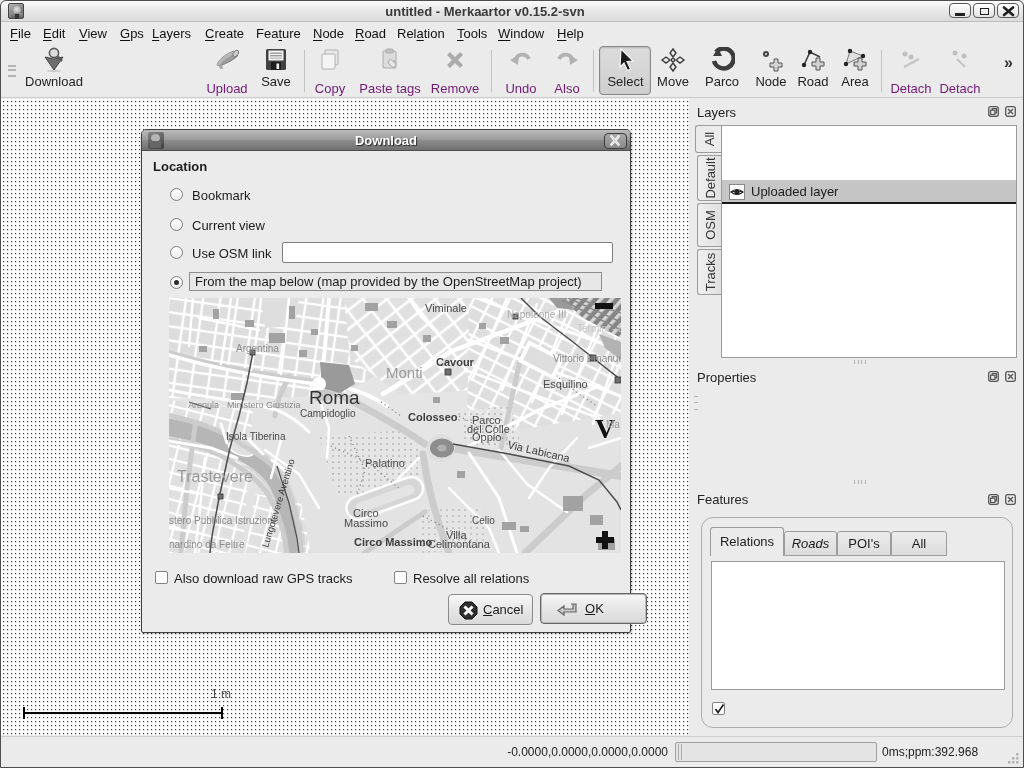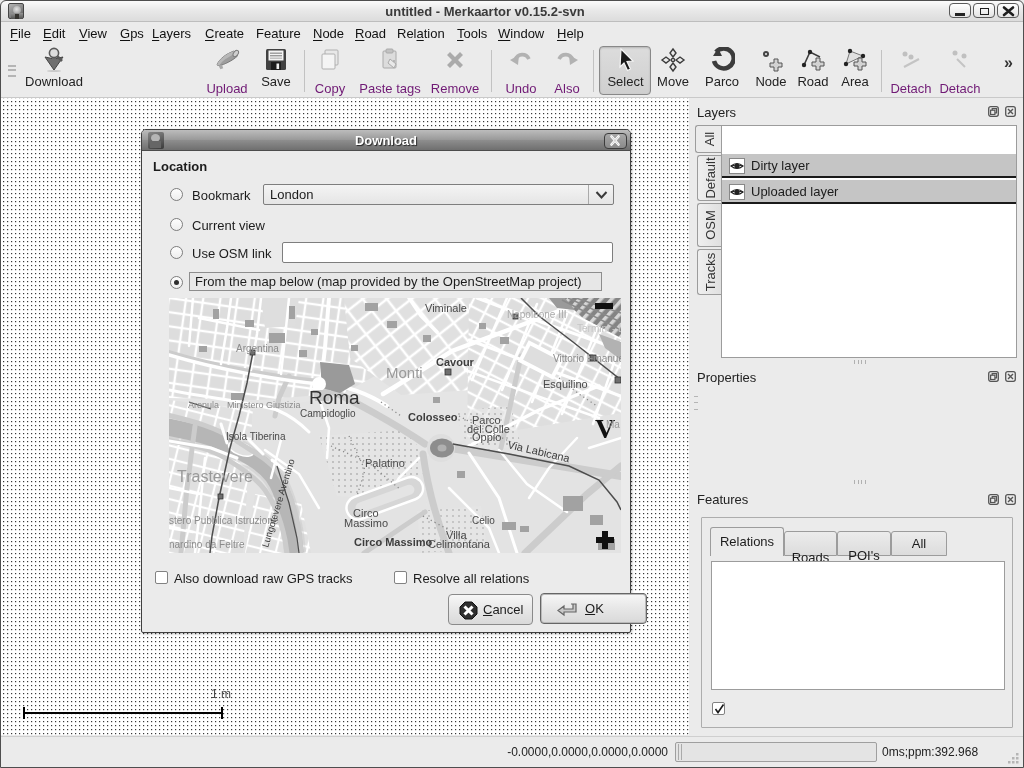--- a/index.html
+++ b/index.html
@@ -267,29 +267,20 @@
       <span>Default</span>
     </div>
   <div class="vtab" style="top:105px;height:44px;left:8px;width:24px;">
       <span>OSM</span>
     </div>
   <div class="vtab" style="top:151px;height:46px;left:8px;width:24px;">
       <span>Tracks</span>
     </div>
 
   <div class="abs" style="left:32px;top:27px;width:296px;height:233px;background:#fff;border:1px solid #9c9c9c;border-left:1px solid #9c9c9c;z-index:1;">
-    <div style="position:absolute;left:0;top:28px;width:294px;height:24px;background:#c5c5c5;border-bottom:2px solid #1a1a1a;">
-      <svg style="position:absolute;left:7px;top:4px;" width="16" height="16" viewBox="0 0 16 16">
-          <rect x="0.5" y="0.5" width="15" height="15" fill="#fff" stroke="#888"></rect>
-          <path d="M2 8 Q8 3 14 8 Q8 13 2 8 Z" fill="#fff" stroke="#222" stroke-width="1.2"></path>
-          <circle cx="8" cy="8" r="2.6" fill="#222"></circle>
-          <path d="M2 8 Q 8 5.5 14 8" fill="none" stroke="#222" stroke-width="1"></path>
-        </svg>
-      <div style="position:absolute;left:29px;top:4px;">Dirty layer</div>
-    </div>
     <div style="position:absolute;left:0;top:54px;width:294px;height:24px;background:#c5c5c5;border-bottom:2px solid #1a1a1a;">
       <svg style="position:absolute;left:7px;top:4px;" width="16" height="16" viewBox="0 0 16 16">
           <rect x="0.5" y="0.5" width="15" height="15" fill="#fff" stroke="#888"></rect>
           <path d="M2 8 Q8 3 14 8 Q8 13 2 8 Z" fill="#fff" stroke="#222" stroke-width="1.2"></path>
           <circle cx="8" cy="8" r="2.6" fill="#222"></circle>
           <path d="M2 8 Q 8 5.5 14 8" fill="none" stroke="#222" stroke-width="1"></path>
         </svg>
       <div style="position:absolute;left:29px;top:4px;">Uploaded layer</div>
     </div>
   </div>
@@ -320,24 +311,24 @@
   <svg class="dockbtn" style="left:299px;top:396px;" width="11" height="11" viewBox="0 0 11 11">
       <rect x="0.7" y="0.7" width="9.6" height="9.6" rx="2" fill="none" stroke="#555" stroke-width="1.3"></rect>
       <rect x="4.2" y="2.6" width="4.3" height="4.3" fill="none" stroke="#555" stroke-width="1.2"></rect>
       <rect x="2.6" y="4.2" width="4.3" height="4.3" fill="#ebebeb" stroke="#555" stroke-width="1.2"></rect>
     </svg>
   <svg class="dockbtn" style="left:316px;top:396px;" width="11" height="11" viewBox="0 0 11 11">
       <rect x="0.7" y="0.7" width="9.6" height="9.6" rx="2" fill="none" stroke="#555" stroke-width="1.3"></rect>
       <path d="M3 3 L8 8 M8 3 L3 8" stroke="#555" stroke-width="1.4"></path>
     </svg>
 
-  <div class="abs" style="left:12px;top:419px;width:312px;height:211px;border:1px solid #adadad;border-radius:1px;background:#ebebeb;">
+  <div class="abs" style="left:12px;top:419px;width:312px;height:211px;border:1px solid #adadad;border-radius:12px;background:#ebebeb;">
     <div style="position:absolute;left:8px;top:9px;width:74px;height:29px;background:#ebebeb;border:1px solid #9c9c9c;border-bottom:none;border-radius:3px 3px 0 0;text-align:center;padding-top:6px;z-index:2;">Relations</div>
-    <div style="position:absolute;left:82px;top:13px;width:53px;height:25px;background:linear-gradient(#ececec,#dcdcdc);border:1px solid #9c9c9c;border-radius:3px 3px 0 0;text-align:center;padding-top:18px;">Roads</div>
-    <div style="position:absolute;left:135px;top:13px;width:54px;height:25px;background:linear-gradient(#ececec,#dcdcdc);border:1px solid #9c9c9c;border-radius:3px 3px 0 0;text-align:center;padding-top:16px;">POI's</div>
+    <div style="position:absolute;left:82px;top:13px;width:53px;height:25px;background:linear-gradient(#ececec,#dcdcdc);border:1px solid #9c9c9c;border-radius:3px 3px 0 0;text-align:center;padding-top:4px;font-style:italic;">Roads</div>
+    <div style="position:absolute;left:135px;top:13px;width:54px;height:25px;background:linear-gradient(#ececec,#dcdcdc);border:1px solid #9c9c9c;border-radius:3px 3px 0 0;text-align:center;padding-top:4px;">POI's</div>
     <div style="position:absolute;left:189px;top:13px;width:56px;height:25px;background:linear-gradient(#ececec,#dcdcdc);border:1px solid #9c9c9c;border-radius:3px 3px 0 0;text-align:center;padding-top:4px;">All</div>
     <div style="position:absolute;left:9px;top:43px;width:294px;height:129px;background:#fff;border:1px solid #9c9c9c;"></div>
     <div class="checkbox" style="left:10px;top:184px;"><svg width="13" height="13" viewBox="0 0 13 13">
           <path d="M2.5 6 L5 9.5 L10.5 1.5" fill="none" stroke="#1a1a1a" stroke-width="1.6"></path>
         </svg></div>
   </div>
 </div>
 
 <div class="abs" id="statusbar">
   <div style="position:absolute;right:355px;top:8px;">-0.0000,0.0000,0.0000,0.0000</div>
@@ -367,27 +358,20 @@
     <div style="position:absolute;right:3px;top:3px;width:23px;height:16px;border:1.5px solid #3c3c3c;border-radius:4px;background:linear-gradient(#a8a8a8,#8a8a8a);">
       <svg width="20" height="13" viewBox="0 0 20 13">
           <path d="M6.5 2.5 L13.5 10.5 M13.5 2.5 L6.5 10.5" stroke="#fff" stroke-width="2.6" stroke-linecap="round"></path>
           <path d="M6.5 2.5 L13.5 10.5 M13.5 2.5 L6.5 10.5" stroke="#333" stroke-width="0.6" opacity="0.4"></path>
         </svg>
     </div>
   </div>
   <div class="dlabel" style="left:11px;top:29px;font-weight:bold;">Location</div>
   <div class="radio" style="left:28px;top:58px;"></div>
   <div class="dlabel" style="left:50px;top:58px;">Bookmark</div>
-  <div class="abs" style="left:121px;top:54px;width:351px;height:21px;border:1px solid #7e7e7e;border-radius:2px;background:linear-gradient(#f4f4f4,#e5e5e5);">
-    <div style="position:absolute;left:6px;top:2px;font-size:13px;">London</div>
-    <div style="position:absolute;right:24px;top:0;width:1px;height:19px;background:#aaa;"></div>
-    <svg style="position:absolute;right:5px;top:6px;" width="13" height="8" viewBox="0 0 13 8">
-        <path d="M1.5 1 L6.5 6.5 L11.5 1" fill="none" stroke="#3a3a3a" stroke-width="2"></path>
-      </svg>
-  </div>
   <div class="radio" style="left:28px;top:88px;"></div>
   <div class="dlabel" style="left:50px;top:88px;">Current view</div>
   <div class="radio" style="left:28px;top:116px;"></div>
   <div class="dlabel" style="left:50px;top:116px;">Use OSM link</div>
   <div class="abs" style="left:140px;top:112px;width:331px;height:21px;border:1px solid #7e7e7e;border-radius:2px;background:#fff;"></div>
   <div class="radio sel" style="left:28px;top:146px;"></div>
   <div class="abs" style="left:47px;top:142px;width:413px;height:19px;border:1px solid #8d8d8d;background:#e7e7e7;">
     <div style="position:absolute;left:5px;top:1px;font-size:13px;white-space:nowrap;">From the map below (map provided by the OpenStreetMap project)</div>
   </div>
 

